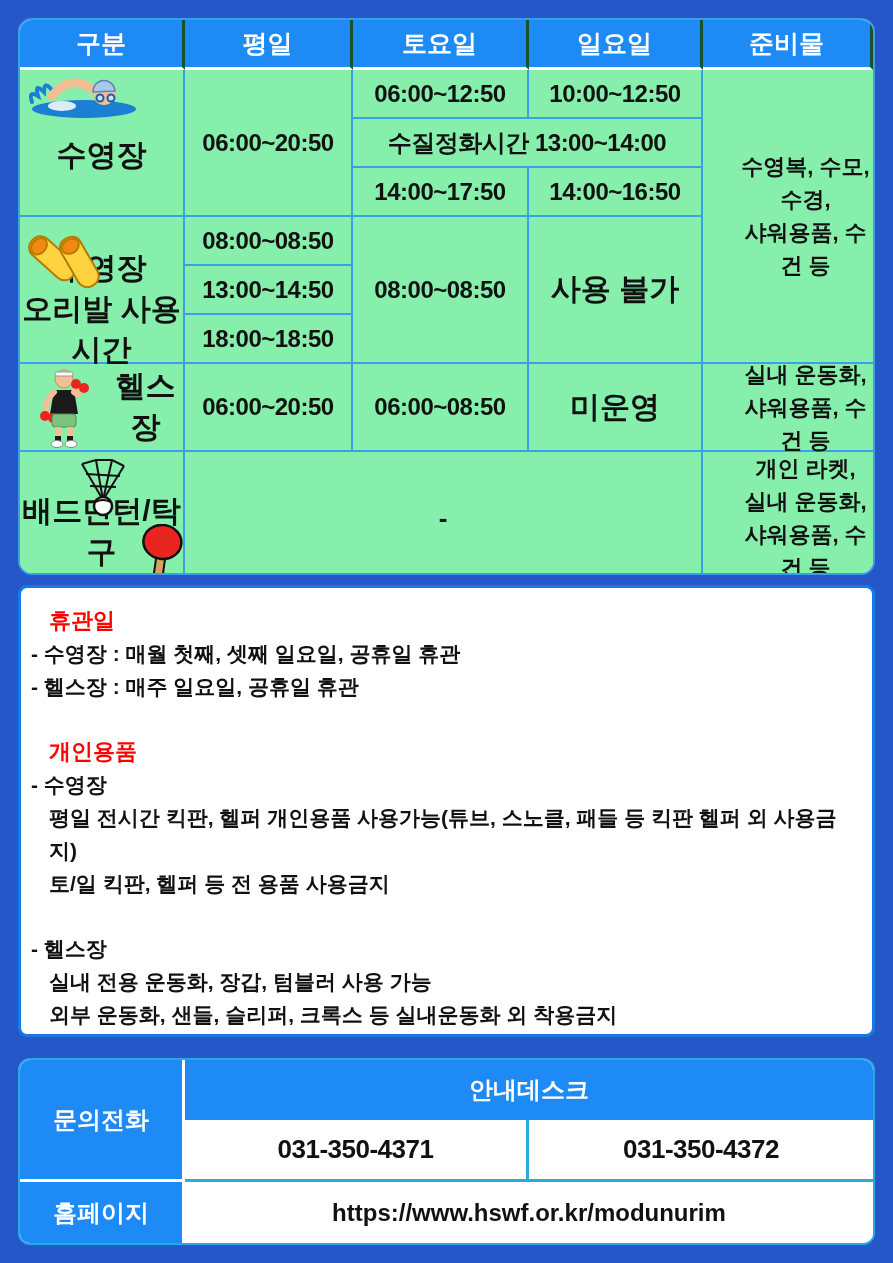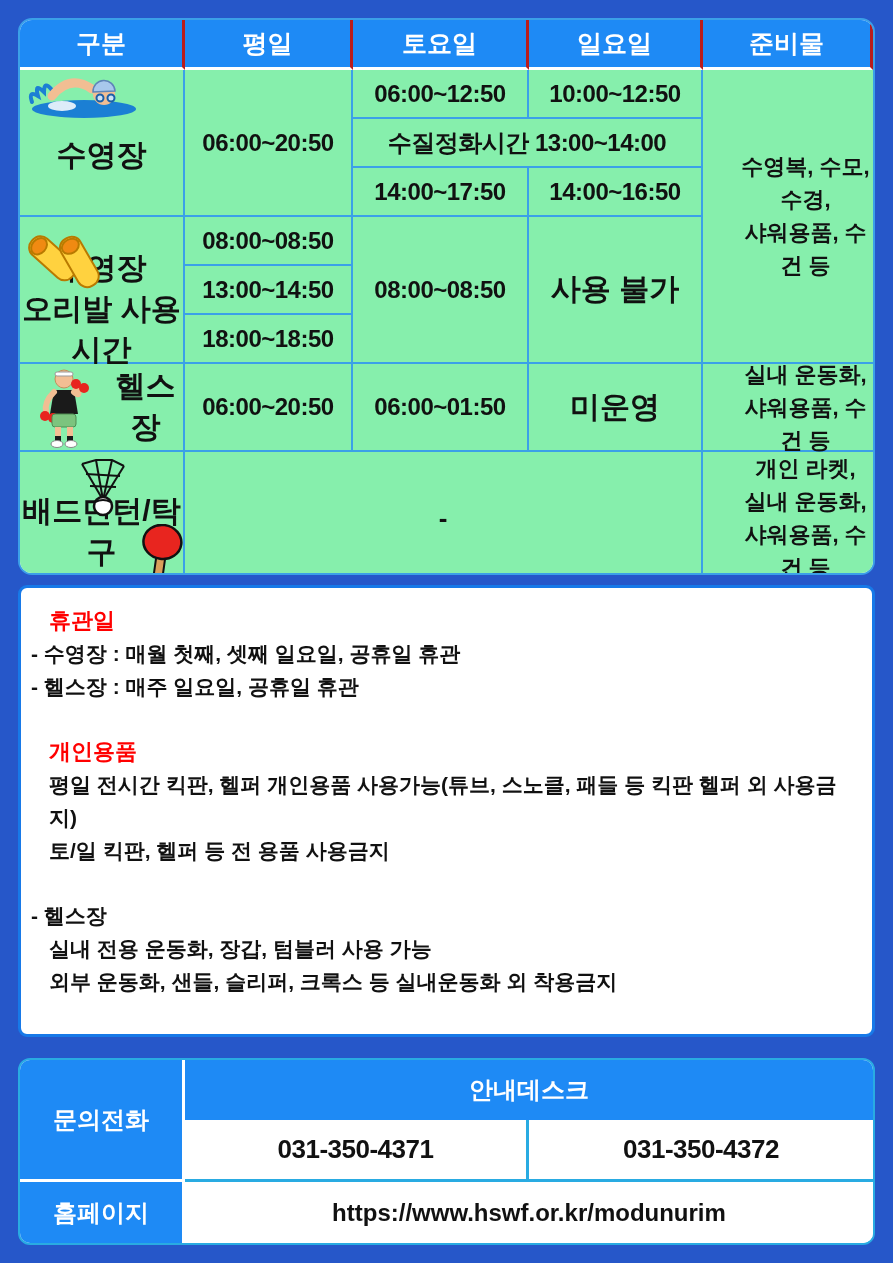--- a/index.html
+++ b/index.html
@@ -30,21 +30,21 @@
   }
   .c{
     display:flex;align-items:center;justify-content:center;
     border-right:2px solid var(--line);border-bottom:2px solid var(--line);
     position:relative;text-align:center;background:#86efac;
   }
   .nbr{border-right:none;}
   .nbb{border-bottom:none;}
   .h{
     background:var(--blue);color:#fff;font-size:25px;
-    border-right:3px solid #b91c1c;border-bottom:3px solid #fff;
+    border-right:3px solid #14532d;border-bottom:3px solid #fff;
   }
   .time{font-size:24px;letter-spacing:-0.5px;}
   .klabel{font-size:30px;}
   .items{font-size:22px;line-height:1.5;flex-direction:column;padding-left:35px;}
   .dash{font-size:26px;}
 
   .icon-abs{position:absolute;}
 
   
   .notes{
@@ -147,21 +147,21 @@
         <rect x="33" y="61" width="6" height="12" fill="#F2BE93"></rect>
         <rect x="21" y="70" width="6" height="6" fill="#1A1A1A"></rect>
         <rect x="33" y="70" width="6" height="6" fill="#1A1A1A"></rect>
         <ellipse cx="23" cy="78" rx="6" ry="3.5" fill="#fff" stroke="#888" stroke-width="1"></ellipse>
         <ellipse cx="37" cy="78" rx="6" ry="3.5" fill="#fff" stroke="#888" stroke-width="1"></ellipse>
       </svg>
     </span>
     <span>헬스장</span>
   </div>
   <div class="c time" style="grid-area:8/2">06:00~20:50</div>
-  <div class="c time" style="grid-area:8/3">06:00~01:50</div>
+  <div class="c time" style="grid-area:8/3">06:00~08:50</div>
   <div class="c klabel" style="grid-area:8/4">미운영</div>
   <div class="c items nbr" style="grid-area:8/5">
     <div>실내 운동화,</div>
     <div>샤워용품, 수건 등</div>
   </div>
 
   <div class="c klabel nbb" style="grid-area:9/1">
     <span class="icon-abs" style="left:52px;top:4px">
       <svg width="62" height="64" viewBox="0 0 62 64">
         <g stroke="#111" stroke-width="2" fill="none">
@@ -194,20 +194,21 @@
     <div>샤워용품, 수건 등</div>
   </div>
 </div>
 
 <div class="notes">
   <p class="red-title">휴관일</p>
   <p>- 수영장 : 매월 첫째, 셋째 일요일, 공휴일 휴관</p>
   <p>- 헬스장 : 매주 일요일, 공휴일 휴관</p>
   <div class="gap32"></div>
   <p class="red-title">개인용품</p>
+  <p>- 수영장</p>
   <p class="ind">평일 전시간 킥판, 헬퍼 개인용품 사용가능(튜브, 스노클, 패들 등 킥판 헬퍼 외 사용금지)</p>
   <p class="ind">토/일 킥판, 헬퍼 등 전 용품 사용금지</p>
   <div class="gap32"></div>
   <p>- 헬스장</p>
   <p class="ind">실내 전용 운동화, 장갑, 텀블러 사용 가능</p>
   <p class="ind">외부 운동화, 샌들, 슬리퍼, 크록스 등 실내운동화 외 착용금지</p>
 </div>
 
 <div class="contact">
   <div class="cc cc-blue" style="grid-area:1/1/3/2;border-right:3px solid #fff;border-bottom:3px solid #fff">문의전화</div>

